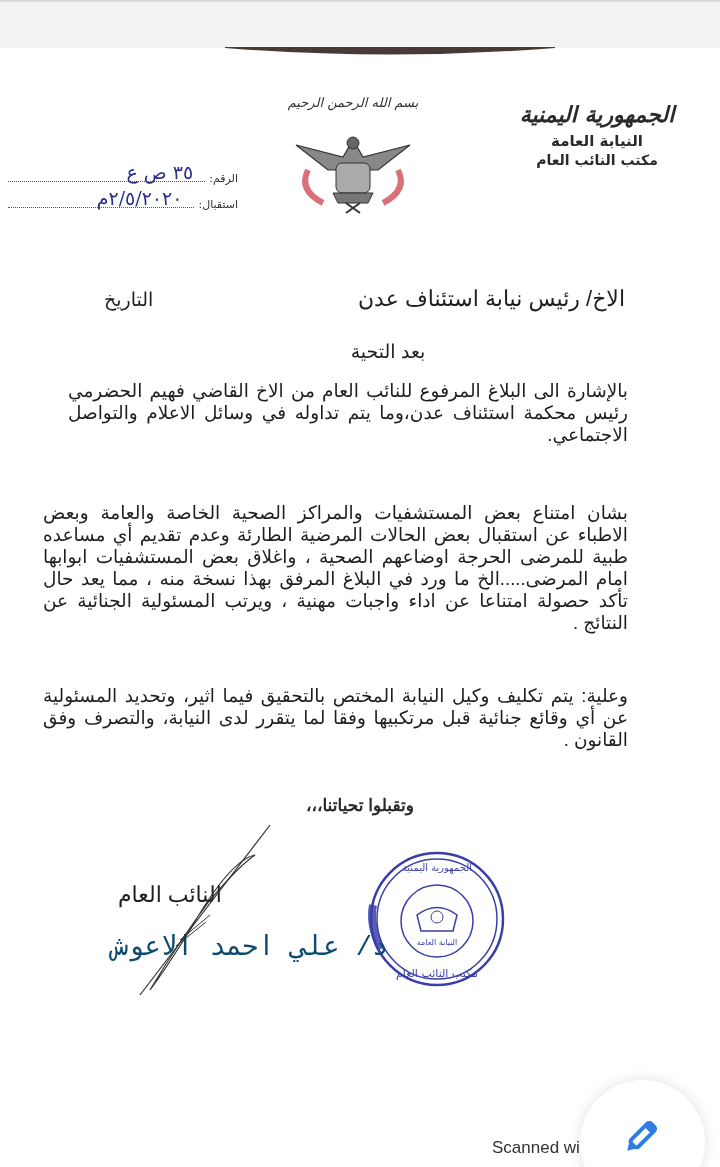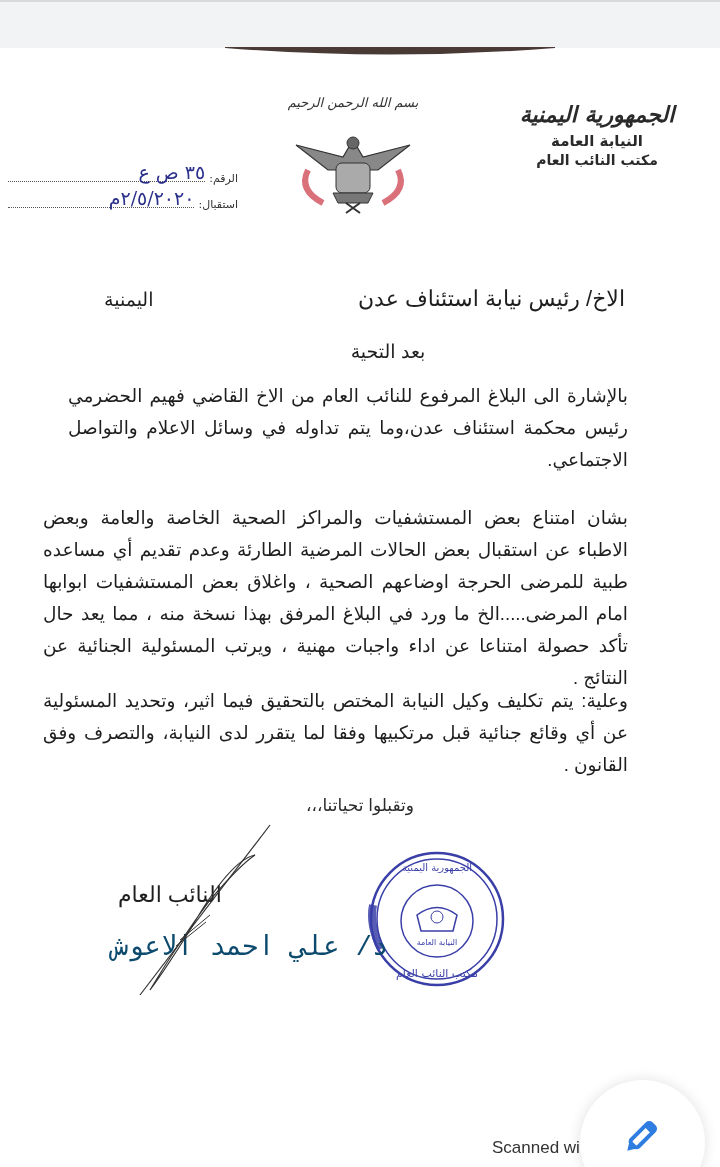--- a/index.html
+++ b/index.html
@@ -32,36 +32,36 @@
   .basmala {
     position:absolute; left:0; top:0; width:150px; text-align:center;
     font-family:"DejaVu Serif", serif; font-style:italic; font-size:13px; color:#333;
   }
 
   .hdr-left { position:absolute; left:8px; top:140px; width:230px; direction:rtl; }
   .hdr-line { display:flex; align-items:baseline; height:26px; }
   .hdr-label { font-size:11px; color:#333; white-space:nowrap; margin-left:4px;margin-top:32px; }
   .hdr-dots { flex:1; border-bottom:1px dotted #555; height:12px; position:relative; }
   .hdr-value {
-    position:absolute; right:0; bottom:-2px;
+    position:absolute; right:12px; bottom:-2px;
     font-family:"DejaVu Serif", serif; font-size:19px; color:#2a2f8a; white-space:nowrap;
   }
 
   
   .letter { position:absolute; direction:rtl; font-family:"Liberation Sans", sans-serif; color:#1e1e1e; }
   .addressee { top:286px; right:95px; font-size:22px; }
   .honorific { top:288px; left:104px; font-size:19px; }
   .greeting { top:340px; left:0; width:720px; text-align:center; font-size:19px;padding-left:28px; }
   .para {
-    right:92px; width:585px; font-size:18.5px; line-height:32px; text-align:justify;
+    right:92px; width:585px; font-size:18.5px; line-height:22px; text-align:justify;
   }
   .p1 { top:380px; width:560px; }
   .p2 { top:460px;margin-top:42px; }
   .p3 { top:685px; }
-  .closing { top:795px; left:0; width:720px; text-align:center; font-size:17px; font-weight:normal; color:#2a2a2a; }
+  .closing { top:795px; left:0; width:720px; text-align:center; font-size:17px; font-weight:bold; color:#2a2a2a; }
 
   .sig-title { position:absolute; left:118px; top:882px; direction:rtl; font-family:"Liberation Sans", sans-serif; font-size:22px; color:#1e1e1e; }
   .sig-name { position:absolute; left:112px; top:930px; direction:rtl; font-family:Liberation Mono, monospace; font-size:27px; color:#0c4a6e; }
   .signature { position:absolute; left:110px; top:820px; width:200px; height:180px; }
   .stamp { position:absolute; left:355px; top:845px; width:160px; height:145px; }
 
   
   .scanned { position:absolute; left:492px; top:1138px; font-family:"Liberation Sans", sans-serif; font-size:17px; color:#333; }
   .fab {
     position:absolute; left:580px; top:1080px; width:125px; height:125px; border-radius:50%;
@@ -107,21 +107,21 @@
   </div>
   <div class="hdr-line">
     <span class="hdr-label">استقبال:</span>
     <span class="hdr-dots">
         <span class="hdr-value">٢/٥/٢٠٢٠م</span>
       </span>
   </div>
 </div>
 
 <div class="letter addressee">الاخ/ رئيس نيابة استئناف عدن</div>
-<div class="letter honorific">اليمنية</div>
+<div class="letter honorific">التاريخ</div>
 <div class="letter greeting">بعد التحية</div>
 <div class="letter para p1">بالإشارة الى البلاغ المرفوع للنائب العام من الاخ القاضي فهيم الحضرمي رئيس محكمة استئناف عدن،وما يتم تداوله في وسائل الاعلام والتواصل الاجتماعي.</div>
 <div class="letter para p2">بشان امتناع بعض المستشفيات والمراكز الصحية الخاصة والعامة وبعض الاطباء عن استقبال بعض الحالات المرضية الطارئة وعدم تقديم أي مساعده طبية للمرضى الحرجة اوضاعهم الصحية ، واغلاق بعض المستشفيات ابوابها امام المرضى.....الخ ما ورد في البلاغ المرفق بهذا نسخة منه ، مما يعد حال تأكد حصولة امتناعا عن اداء واجبات مهنية ، ويرتب المسئولية الجنائية عن النتائج .</div>
 <div class="letter para p3">وعلية: يتم تكليف وكيل النيابة المختص بالتحقيق فيما اثير، وتحديد المسئولية عن أي وقائع جنائية قبل مرتكبيها وفقا لما يتقرر لدى النيابة، والتصرف وفق القانون .</div>
 <div class="letter closing">وتقبلوا تحياتنا،،،</div>
 
 <svg class="stamp" viewBox="0 0 160 145">
   <circle cx="82" cy="74" r="66" fill="none" stroke="#3a3fa8" stroke-width="2.5"></circle>
   <circle cx="82" cy="74" r="60" fill="none" stroke="#3a3fa8" stroke-width="1.5"></circle>
   <circle cx="82" cy="76" r="36" fill="none" stroke="#3a3fa8" stroke-width="1.5"></circle>

